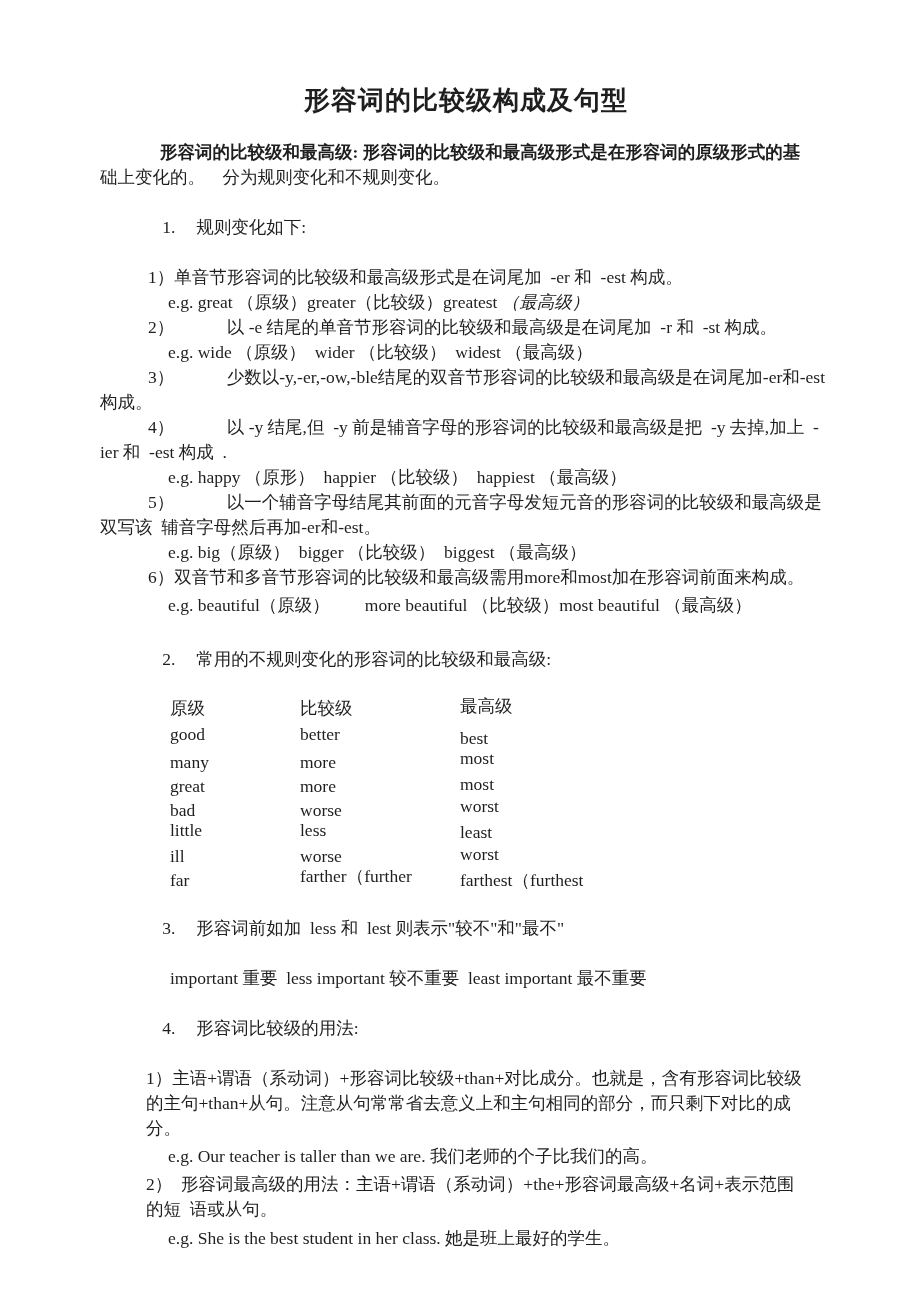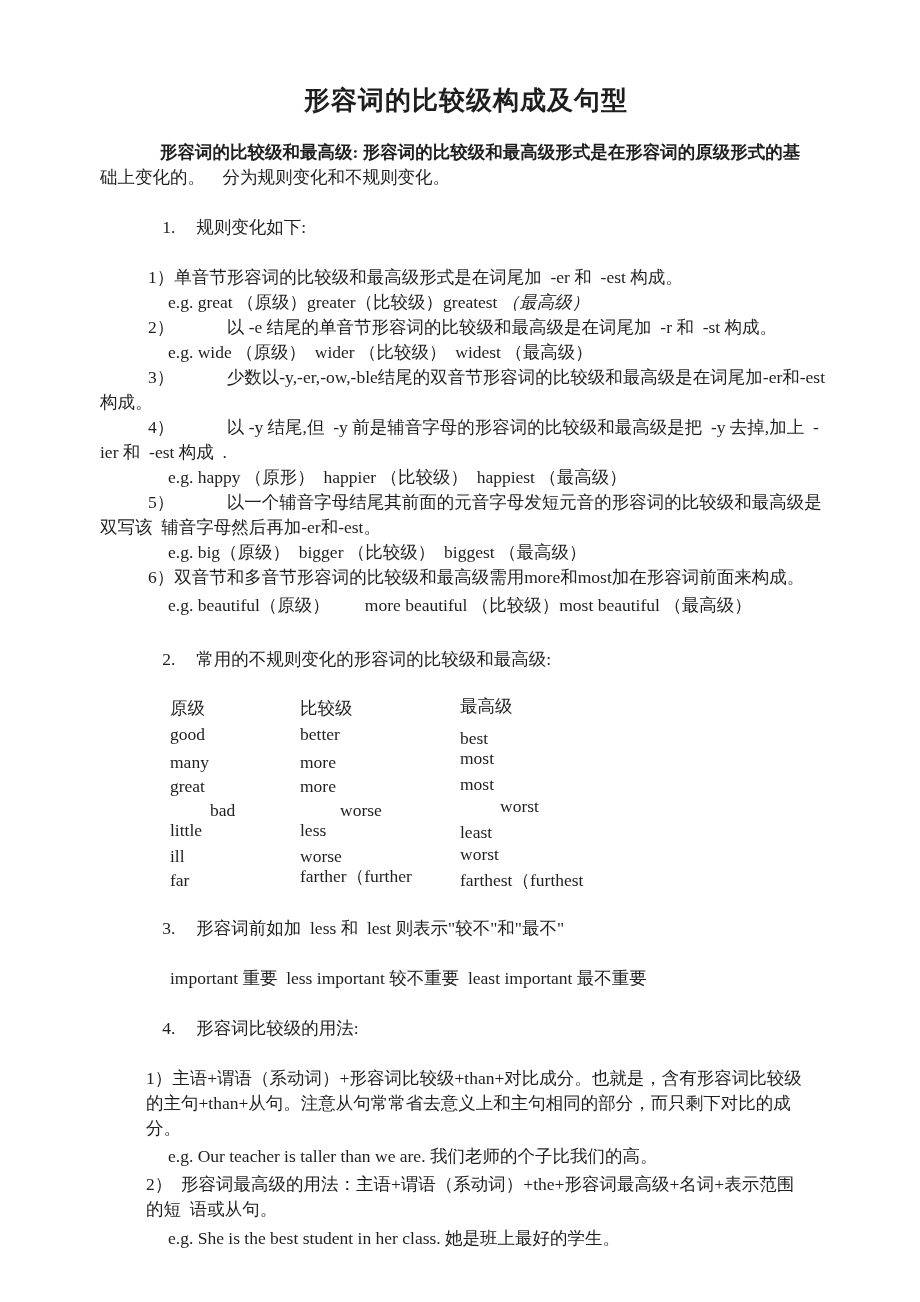--- a/index.html
+++ b/index.html
@@ -28,21 +28,21 @@
   .eg{padding-left:68px;}
   .eg-d{padding-left:112px;}
   .sub4{padding-left:46px;}
   .it{font-style:italic;}
   .mt3{margin-top:3px;}
   .mt4{margin-top:4px;}
   
   .irr-table{margin-left:70px;}
   .t-row{display:grid;grid-template-columns:130px 160px 1fr;align-items:start;}
   .t-cell{position:relative;line-height:22px;}
-  .h26{height:26px;}.h28{height:28px;}.h24{height:24px;}.h20{height:20px;margin-left:40px;}.h22{height:22px;}
+  .h26{height:26px;}.h28{height:28px;}.h24{height:24px;}.h20{height:20px;}.h22{height:22px;}
   .up2{top:-2px;}.up4{top:-4px;}.dn2{top:2px;}.dn4{top:4px;}
 </style>
 </head>
 <body>
 
 <div class="page">
   <div class="content">
 
     <h1 class="doc-title">形容词的比较级构成及句型</h1>
 

